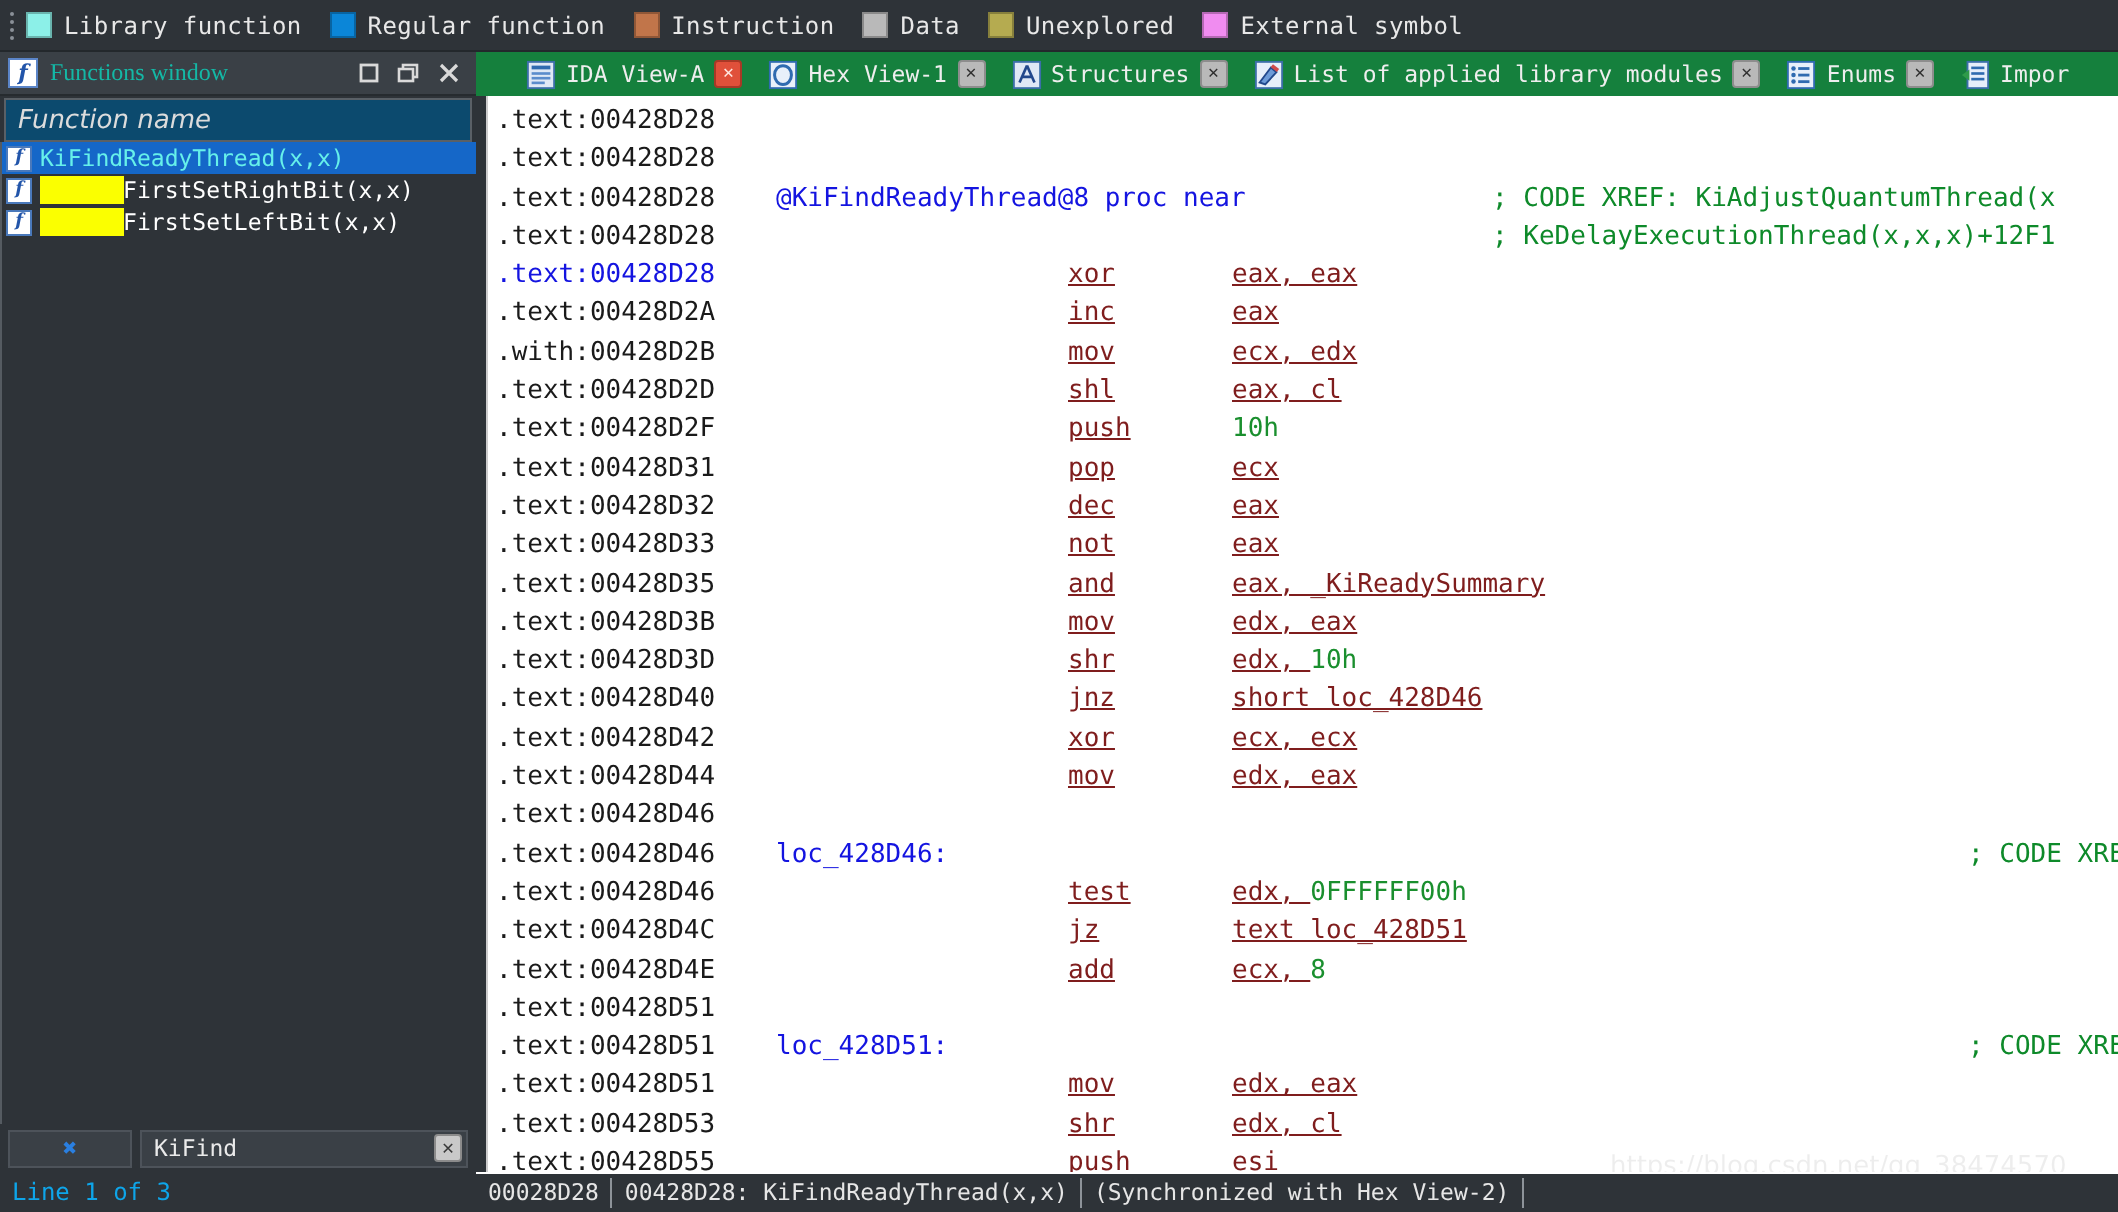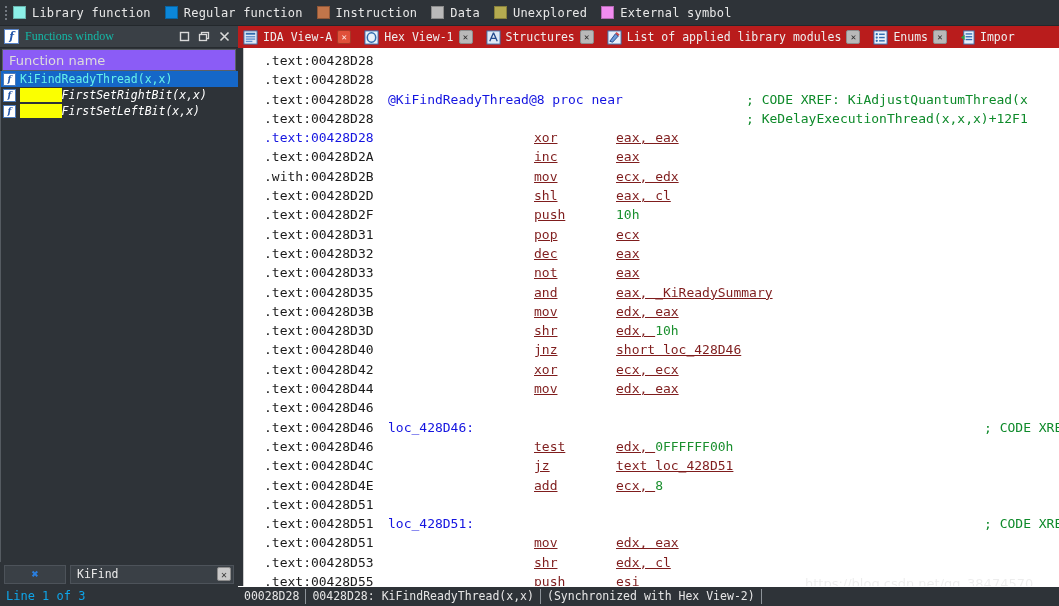--- a/index.html
+++ b/index.html
@@ -54,23 +54,23 @@
     color: #14b8a6; font-size: 12px; font-family: Liberation Serif, serif;
     flex: 1 1 auto; white-space: nowrap; overflow: hidden;
   }
   .win-btn {
     width: 20px; height: 20px; display:flex; align-items:center; justify-content:center;
     color: #dadada; font-size: 12px; line-height: 1;
   }
   .win-btn svg { display:block; }
 
   #function-search-row {
-    height: 22px; background: #8b5cf6; border: 1px solid #5f6free;
+    height: 22px; background: #0c4a6e; border: 1px solid #5f6free;
     border: 1px solid #5a6066; margin: 1px 2px 0 2px;
-    display: flex; align-items: center; padding-left: 6px;
+    display: flex; align-items: center; padding-left: 6px; font-style: italic;
   }
   #function-search-input {
     color: #dcdcdc; font-size: 13px; font-family: "DejaVu Sans", sans-serif;
     white-space: nowrap;
   }
 
   #function-list {
     flex: 1 1 auto; background: #2e3338; overflow: hidden;
     border-left: 1px solid #555b61;
     position: relative;
@@ -82,21 +82,21 @@
     color: #2255aa; font-size: 9px; font-style: italic; font-weight: bold;
     display:flex; align-items:center; justify-content:center;
     font-family: "DejaVu Serif", serif; margin-right: 4px; flex: 0 0 auto;
   }
   .fn-row-label {
     font-size: 11.5px; font-family: "DejaVu Sans Mono", monospace;
     white-space: nowrap; color: #3ee0d8;
   }
   .fn-row.selected .fn-row-label { color: #66f0ea; }
   .fn-hl { background: #fbff00; color: #fbff00; }
-  .fn-rest { color: #ffffff; font-style: italic; }
+  .fn-rest { color: #ffffff; }
 
   #function-filter-row {
     height: 24px; background: #2e3338; display: flex; align-items: center;
     gap: 4px; padding: 2px 4px;
   }
   #filter-clear-x {
     width: 62px; height: 19px; background: #3a4046; border: 1px solid #4d535a;
     display:flex; align-items:center; justify-content:center;
     color: #2a7fe0; font-size: 12px; font-weight: bold;
   }
@@ -110,22 +110,23 @@
   }
   #filter-clear-btn {
     width: 14px; height: 14px; border-radius: 2px; background: #c9c9c9;
     border: 1px solid #8b8b8b; color: #3a3a3a; font-size: 10px; font-weight: bold;
     display:flex; align-items:center; justify-content:center; flex: 0 0 auto;
   }
 
   
   #tab-bar {
     position: absolute; left: 238px; top: 26px; width: 821px; height: 22px;
-    background: #b91c1c; display: flex; align-items: center;
+    background: #15803d; display: flex; align-items: center;
     overflow: hidden;
+    padding-left: 20px;
   }
   .tab {
     height: 22px; display: flex; align-items: center; gap: 5px;
     padding: 0 8px 0 5px; white-space: nowrap; flex: 0 0 auto;
   }
   .tab-label {
     color: #eeeeee; font-size: 11.5px; font-family: "DejaVu Sans Mono", monospace;
   }
   .tab-ico { width: 15px; height: 15px; flex: 0 0 auto; }
   .tab-close {
@@ -144,21 +145,21 @@
   #disasm-gutter {
     width: 6px; background: #2e3338; flex: 0 0 auto; border-right: 1px solid #cccccc;
   }
   #disasm {
     flex: 1 1 auto; position: relative;
     font-family: "DejaVu Sans Mono", monospace; font-size: 13px;
     padding-top: 3px;
   }
   .dline {
     height: 19.3px; line-height: 19.3px; white-space: pre;
-    position: relative; padding-left: 20px;
+    position: relative; padding-left: 4px;
   }
   .addr { color: #1a1a1a; }
   .addr.cur { color: #1414e0; }
   .blue { color: #1414e0; }
   .cmt { color: #0e8a2a; }
   .mn { color: #7f1d1d; text-decoration: underline; }
   .num { color: #1a8f2e; }
   .col-mn { position: absolute; left: 290px; }
   .col-op { position: absolute; left: 372px; }
   .col-lbl { position: absolute; left: 144px; }

